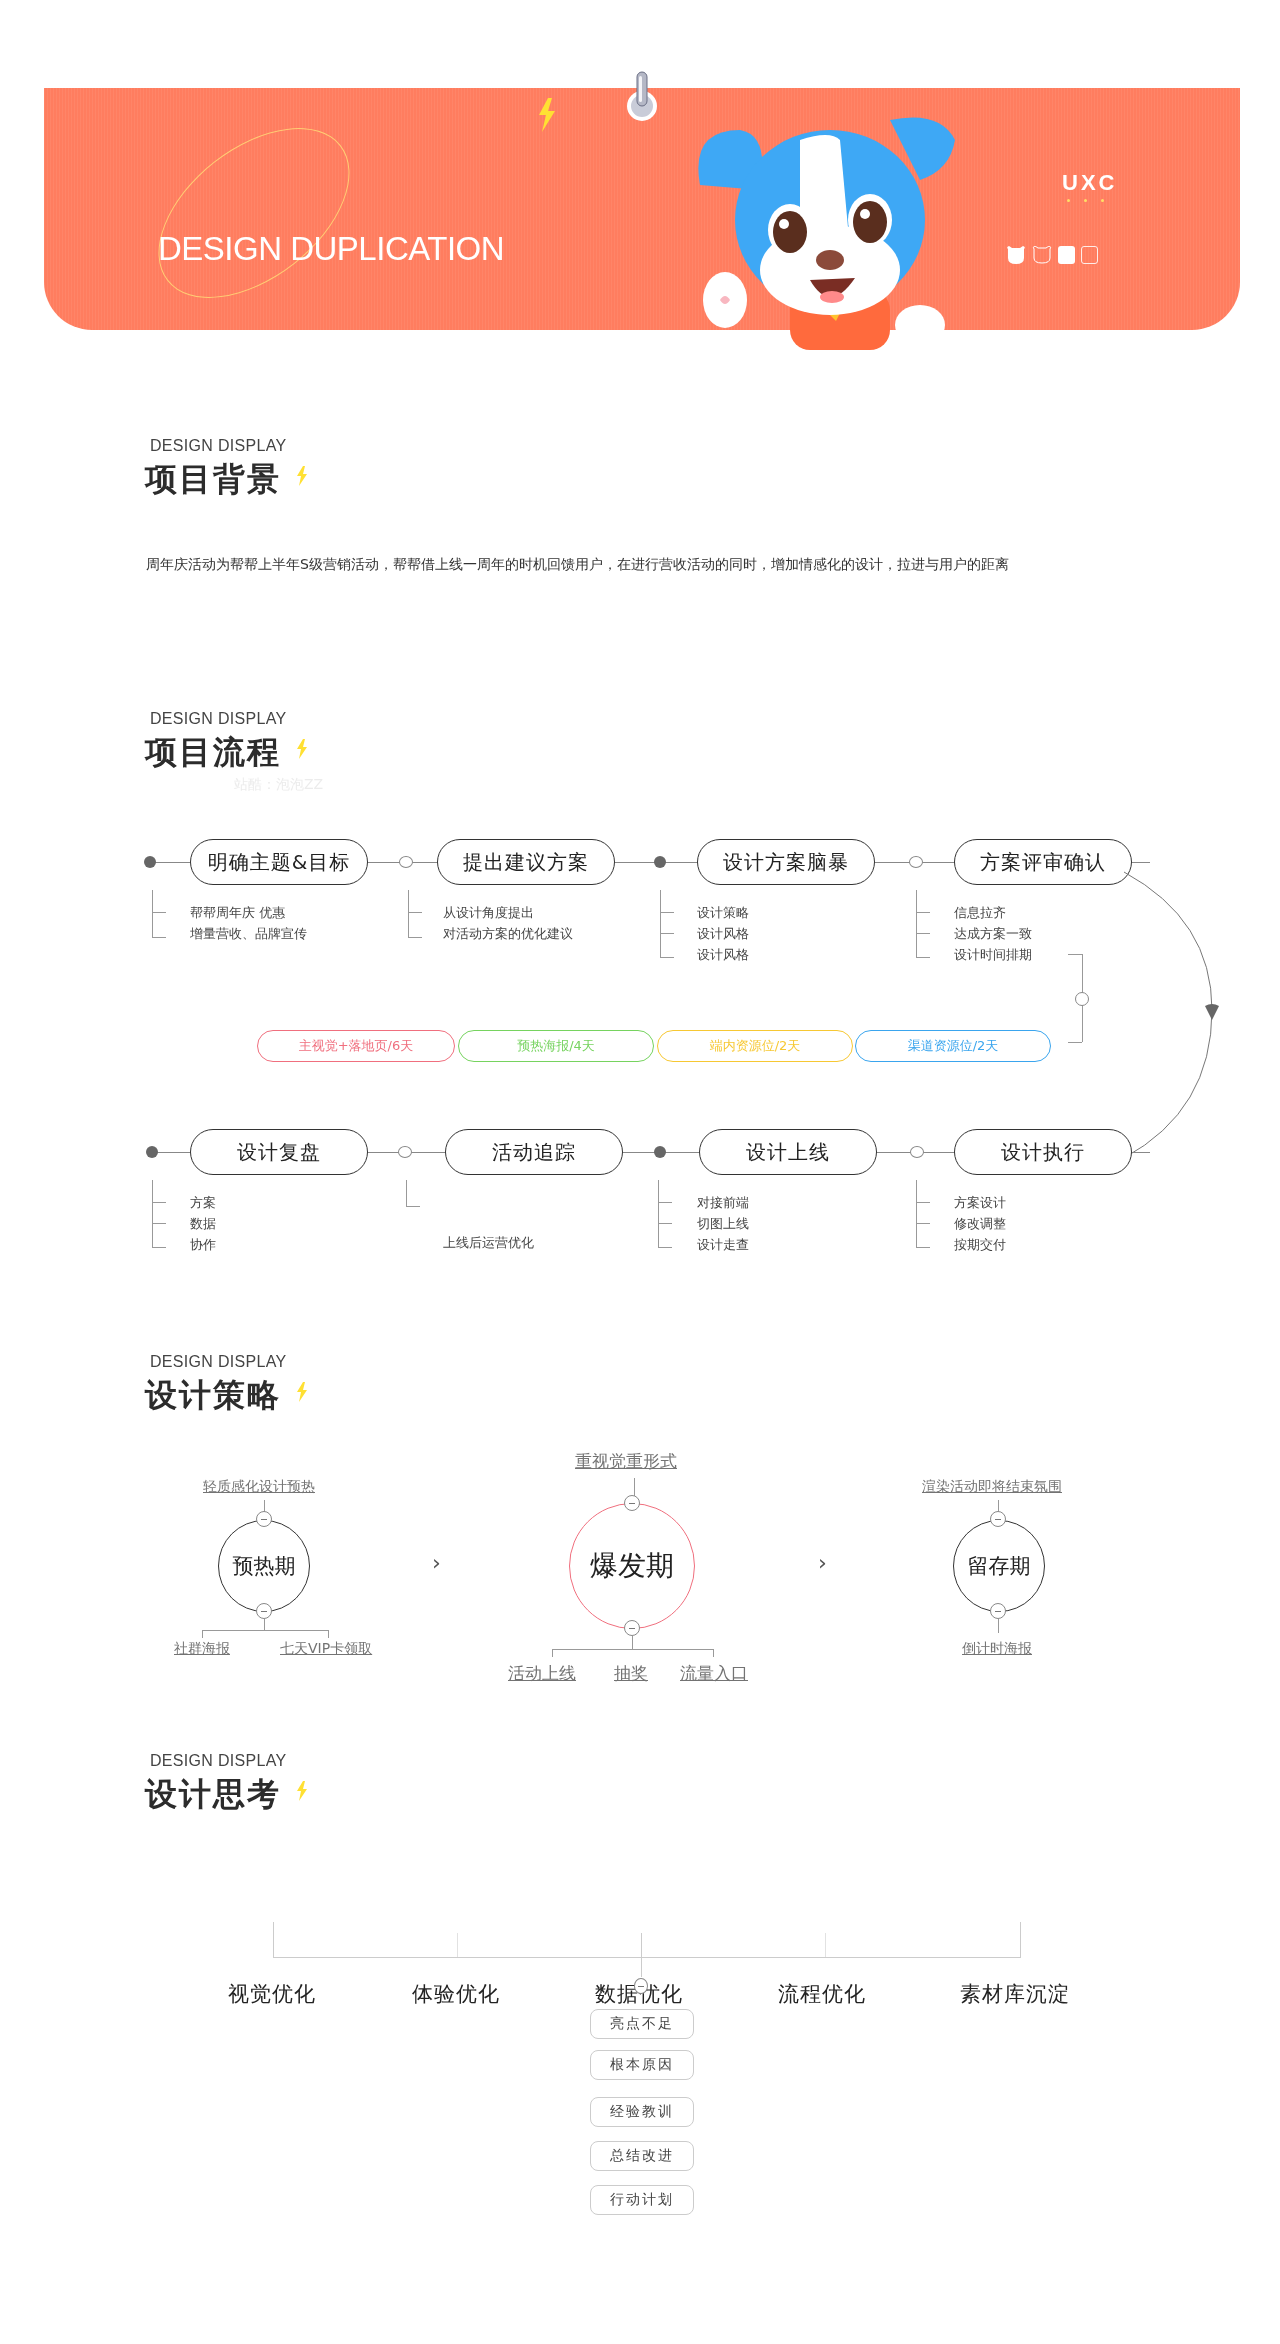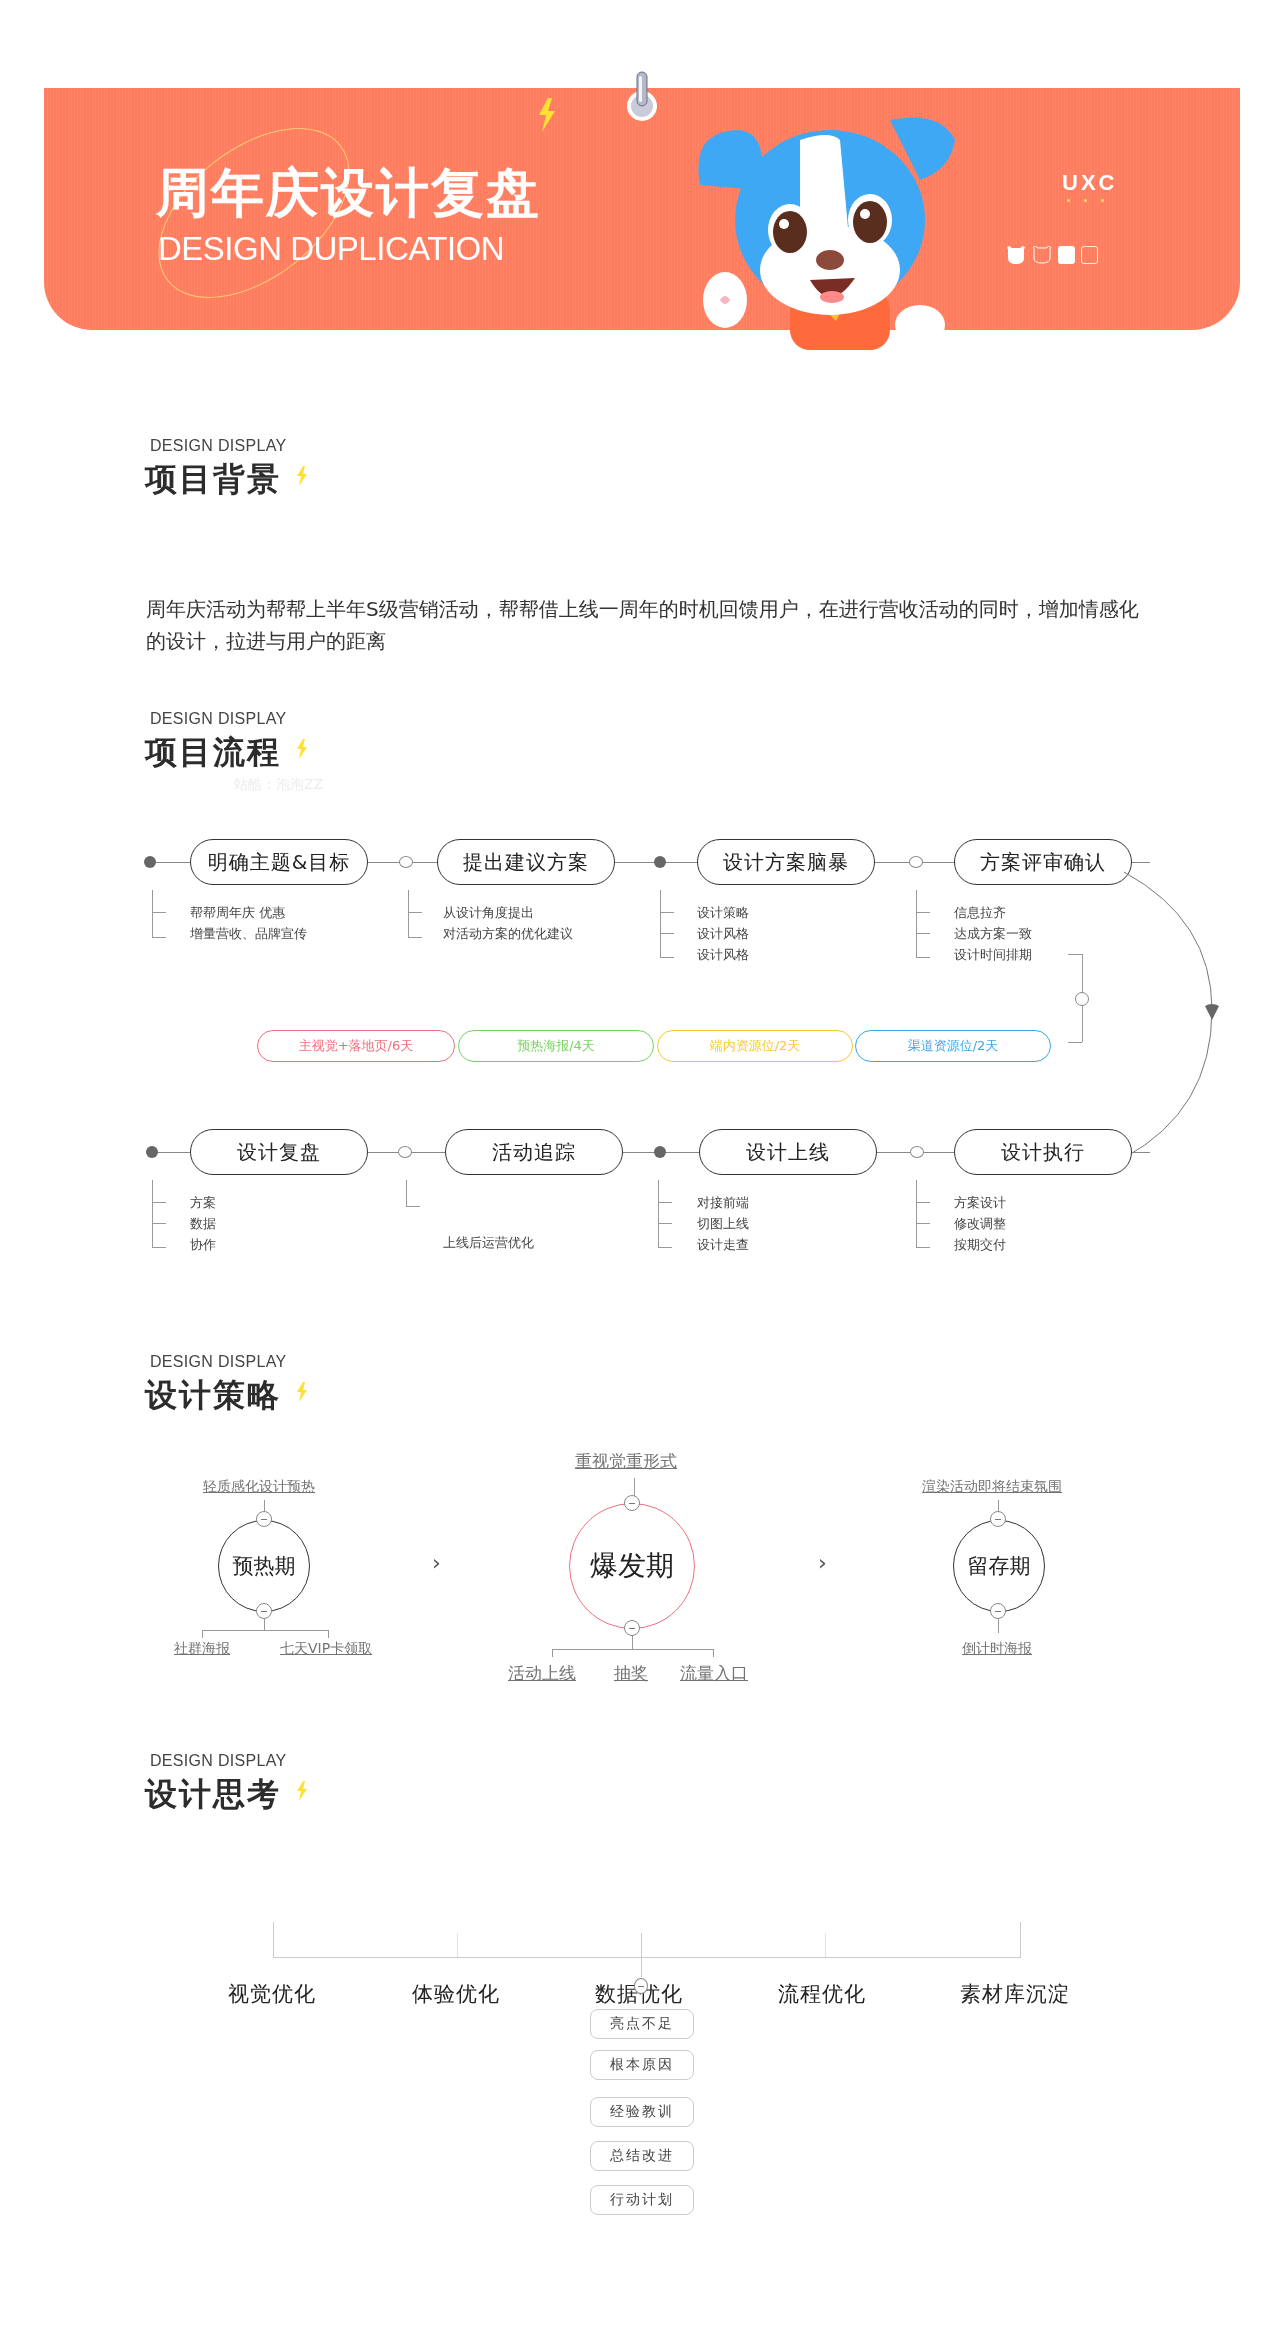--- a/index.html
+++ b/index.html
@@ -23,21 +23,21 @@
   .uxc-dots i { position: absolute; top: 0; width: 3px; height: 3px; border-radius: 50%; background: #ffe066; }
   .mini-icons { position: absolute; left: 1006px; top: 246px; display: flex; gap: 6px; align-items: center; }
   .mi { width: 20px; height: 18px; }
   .mi-sq-fill { width: 17px; height: 18px; background: #fff; border-radius: 3px; }
   .mi-sq-out { width: 17px; height: 18px; border: 1.5px solid rgba(255,255,255,0.85); border-radius: 3px; }
 
   
   .sec-en { position: absolute; left: 150px; font-size: 16px; color: #444; font-family: Liberation Sans, sans-serif; letter-spacing: 0.3px; }
   .sec-cn { position: absolute; left: 145px; font-size: 32px; font-weight: bold; color: #2c2c2c; letter-spacing: 2px; }
   .bolt-small { position: absolute; }
-  .paragraph { position: absolute; left: 146px; top: 593px; width: 1000px; font-size: 20px; line-height: 32px; color: #333; }
+  .paragraph { position: absolute; left: 146px; top: 548px; width: 1000px; font-size: 14px; line-height: 32px; color: #333; }
   .watermark { position: absolute; left: 234px; top: 776px; font-size: 14px; color: #ececec; }
 
   
   .node { position: absolute; height: 46px; border: 1.6px solid #333; border-radius: 23px; background: #fff;
     display: flex; align-items: center; justify-content: center; font-size: 20px; color: #222; letter-spacing: 1px; }
   .hline { position: absolute; height: 1px; background: #888; }
   .vline { position: absolute; width: 1px; background: #999; }
   .bracket { position: absolute; border-left: 1px solid #999; }
   .tick { position: absolute; height: 1px; background: #999; width: 14px; }
   .subtxt { position: absolute; font-size: 13px; color: #444; line-height: 21px; }
@@ -55,21 +55,20 @@
   
   .think-label { position: absolute; top: 1980px; font-size: 21px; color: #222; letter-spacing: 1px; }
   .think-box { position: absolute; left: 590px; width: 104px; height: 30px; border: 1px solid #ccc; border-radius: 8px;
     display: flex; align-items: center; justify-content: center; font-size: 14px; color: #444; letter-spacing: 2px; }
 </style>
 </head>
 <body>
 
 <div class="banner">
   <div class="ellipse"></div>
-  <div class="title-cn">周年庆设计复盘</div>
   <div class="title-en">DESIGN DUPLICATION</div>
 </div>
 <svg class="bolt-big" width="22" height="34" viewBox="0 0 22 34">
   <path d="M12 0 L3 17 L10 17 L6 34 L19 13 L12 13 L16 0 Z" fill="#ffe033"></path>
 </svg>
 <svg class="pin" viewBox="0 0 40 56">
   <circle cx="20" cy="38" r="15" fill="#fff"></circle>
   <circle cx="20" cy="38" r="11" fill="#c9ccd8"></circle>
   <rect x="15" y="4" width="10" height="34" rx="5" fill="#b5b8c6" stroke="#6b6f85" stroke-width="1"></rect>
   <rect x="17" y="8" width="3" height="26" rx="1.5" fill="#f3f3f7"></rect>

